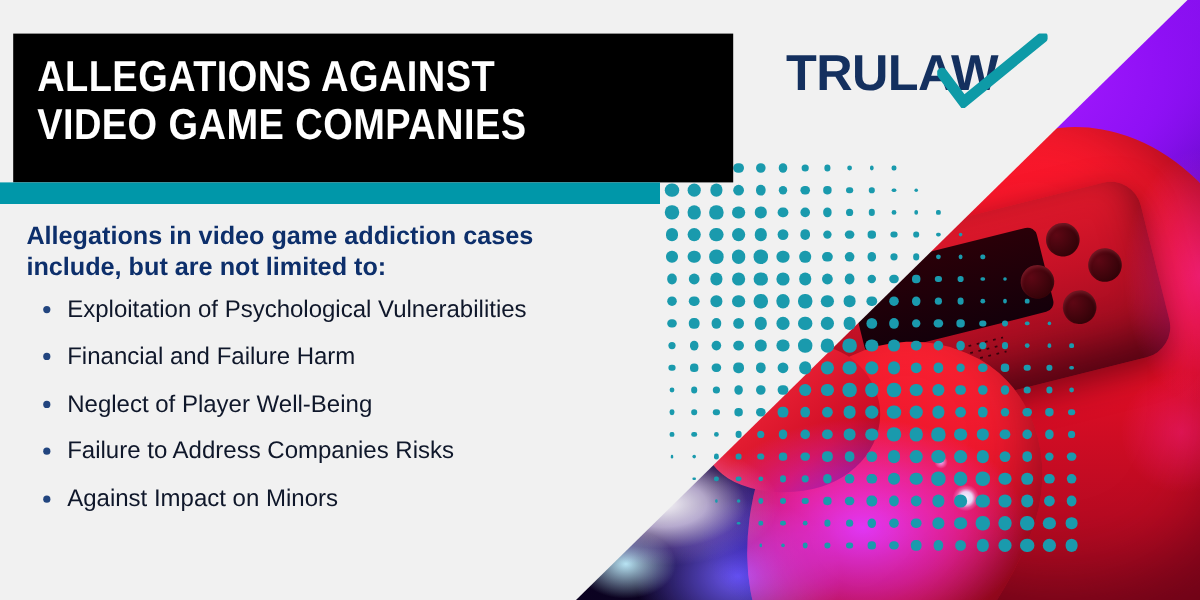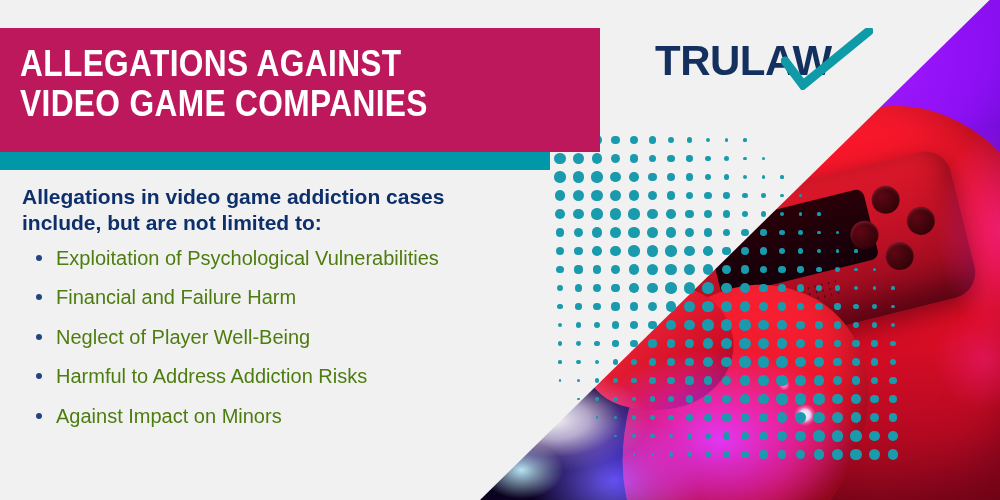--- a/index.html
+++ b/index.html
@@ -186,25 +186,25 @@
   }
   #dots .dot {
     position: absolute;
     border-radius: 50%;
     background: #1a9aad;
   }
 
   
   #title-block {
     position: absolute;
-    left: 0;
+    left: 11px;
     top: 28px;
     width: 600px;
     height: 124px;
-    background: #be185d;
+    background: #000000;
     z-index: 5;
     box-sizing: border-box;
     padding: 16px 30px 0 20px;
   }
   #title-text {
     color: #ffffff;
     font-family: "Liberation Sans Narrow", "Liberation Sans", sans-serif;
     font-size: 36px;
     line-height: 1.12;
     font-weight: 700;
@@ -267,21 +267,21 @@
     line-height: 1.24;
     margin: 0 0 8px 0;
   }
   #bullets {
     list-style: none;
     margin: 0;
     padding: 0;
   }
   #bullets li {
     position: relative;
-    color: #4d7c0f;
+    color: #0f172a;
     font-size: 20px;
     line-height: 1.42;
     padding: 0 0 11px 34px;
   }
   #bullets li::before {
     content: "";
     position: absolute;
     left: 14px;
     top: 11px;
     width: 6px;
@@ -634,18 +634,18 @@
       <path d="M4 33 L22 57 L88 3" fill="none" stroke="#0e9aa7" stroke-width="9" stroke-linecap="round" stroke-linejoin="miter"></path>
     </svg>
   </div>
 
   <div id="copy">
     <p id="subtitle">Allegations in video game addiction cases include, but are not limited to:</p>
     <ul id="bullets">
         <li>Exploitation of Psychological Vulnerabilities</li>
         <li>Financial and Failure Harm</li>
         <li>Neglect of Player Well-Being</li>
-        <li>Harmful to Address Addiction Risks</li>
+        <li>Failure to Address Companies Risks</li>
         <li>Against Impact on Minors</li>
       </ul>
   </div>
 
 </div>
 
 </body></html>

